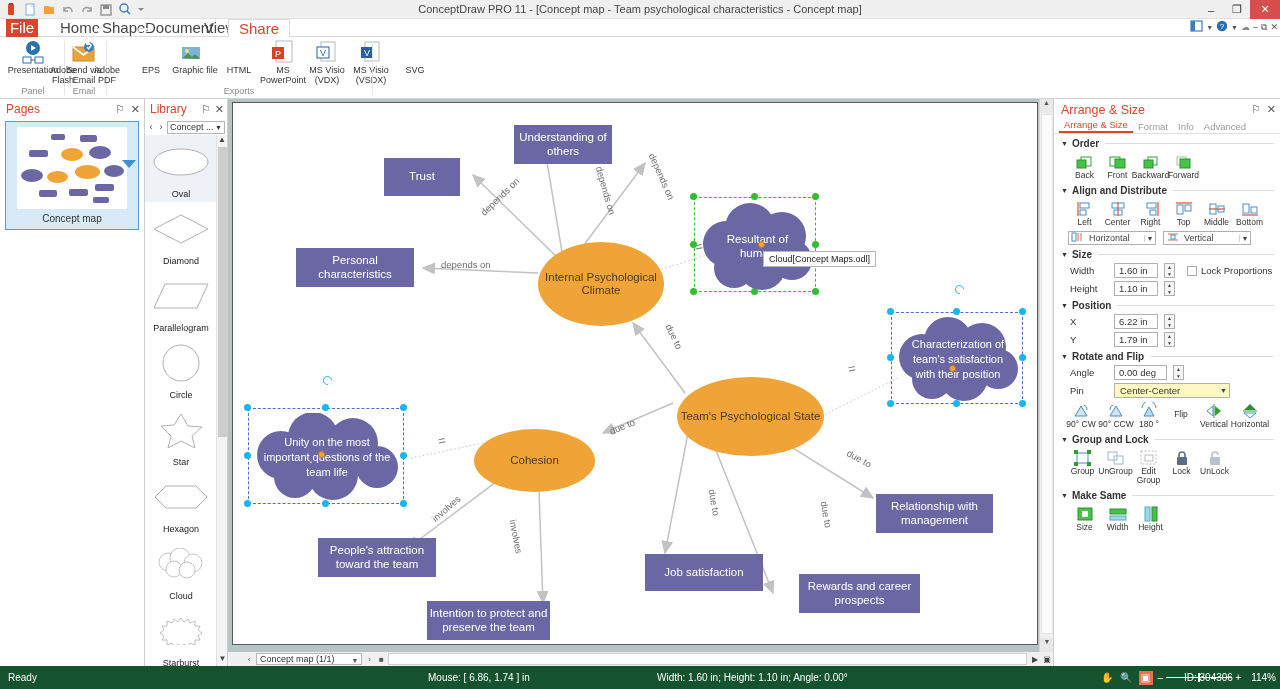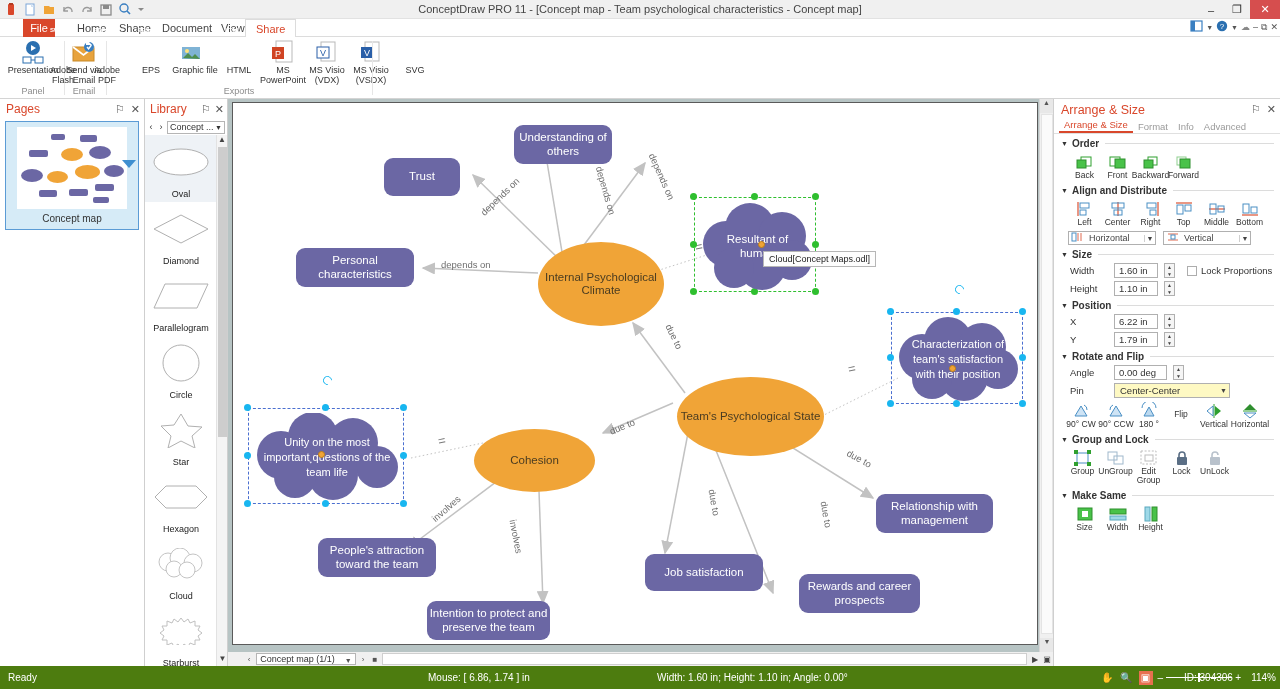--- a/index.html
+++ b/index.html
@@ -17,21 +17,21 @@
     font-size:11px; color:#444; }
   .wbtns { position:absolute; right:0; top:0; display:flex; height:19px; }
   .wbtn { width:26px; height:19px; display:flex; align-items:center; justify-content:center;
     font-size:11px; color:#333; }
   .wbtn.close { background:#d64e4e; color:#fff; width:30px; }
 
   
   .tabbar { position:absolute; top:19px; left:0; width:1280px; height:18px;
     background:#fff; border-bottom:1px solid #dcdcdc; }
   .tab { position:absolute; top:0; height:18px; line-height:18px; padding:0 10px;
-    font-size:11px; color:#444;margin-left:17px; }
+    font-size:15px; color:#444; }
   .tab.file { background:#d9472b; color:#fff; left:6px; width:32px; text-align:center; padding:0;}
   .tab.active { color:#d9472b; border:1px solid #dcdcdc; border-bottom:1px solid #fff;
     background:#fff; height:19px; }
   .tabright { position:absolute; right:2px; top:1px; display:flex; gap:3px; align-items:center;
     font-size:10px; color:#555; }
 
   
   .ribbon { position:absolute; top:37px; left:0; width:1280px; height:62px;
     background:#fff; border-bottom:1px solid #d4d4d4; }
   .rgroup { position:absolute; top:0; height:62px; display:flex; flex-direction:column;
@@ -105,28 +105,28 @@
   .vscroll { position:absolute; right:0; top:0; width:14px; height:553px; background:#f0f0f0;
     border-left:1px solid #d5d5d5; }
   .vscroll .bt { height:14px; text-align:center; font-size:7px; color:#555; background:#e8e8e8;}
   .vscroll .bar { position:absolute; top:15px; left:1px; width:12px; height:520px;
     background:#fbfbfb; border:1px solid #e4e4e4;}
   .hscrollrow { position:absolute; left:0; bottom:0; width:825px; height:14px;
     background:#f0f0f0; display:flex; align-items:center; font-size:9px; }
   .pagetabs { display:flex; align-items:center; gap:2px; padding-left:16px;}
   .ptbtn { width:10px; text-align:center; color:#555; font-size:8px;}
   .ptcombo { border:1px solid #b5b5b5; background:#fff; height:12px; display:flex;
-    align-items:flex-end; padding:0 3px; min-width:100px; justify-content:center; gap:10px;}
+    align-items:flex-end; padding:0 3px; min-width:100px; justify-content:center; gap:17px;}
   .ptcombo .nm { font-size:9px; color:#333; }
   .hbar { flex:1; margin:0 2px; height:12px; background:#fff; border:1px solid #cfcfcf;}
   .hend { width:12px; text-align:center; font-size:8px; color:#444;}
 
   
   .node { position:absolute; display:flex; align-items:center; justify-content:center;
-    text-align:center; color:#fff; font-size:11.5px; line-height:13.5px;border-radius:9px; }
+    text-align:center; color:#fff; font-size:11.5px; line-height:13.5px; }
   .box { background:#6b67a4; }
   .ellipse { background:#f0a437; border-radius:50%; color:#4a3c21; }
   .cloudnode { color:#fff; }
   .cloudshape { position:absolute; inset:0; }
   .cloudtext { position:absolute; inset:0; display:flex; align-items:center;
     justify-content:center; text-align:center; font-size:11.5px; line-height:14px;
     color:#fff; padding:0 8px; }
   .edgelabel { position:absolute; font-size:9.5px; color:#6f6f6f; white-space:nowrap; }
   .eqsign { position:absolute; font-size:13px; color:#7a7a7a; transform:rotate(-12deg); }
 
@@ -176,21 +176,21 @@
     align-items:center; padding:0 2px 0 5px; font-size:9.5px; color:#333; }
   .combobox .cv { margin-left:auto; font-size:7px; color:#444;}
   .aldrop { display:flex; gap:7px; padding:4px 0 0 14px;}
   .aldrop .db { width:88px; height:14px; border:1px solid #b0b0b0; background:#fff;
     display:flex; align-items:center; font-size:9px; color:#444; padding-left:2px; gap:4px;}
   .aldrop .db .cv { margin-left:auto; border-left:1px solid #cfcfcf; width:11px;
     text-align:center; font-size:7px;}
 
   
   .status { position:absolute; left:0; bottom:0; width:1280px; height:23px;
-    background:#4d7c0f; color:#fff; font-size:10px; display:flex; align-items:center; }
+    background:#14532d; color:#fff; font-size:10px; display:flex; align-items:center; }
   .status .ready { padding-left:8px; }
   .status .mouse { position:absolute; left:428px; }
   .status .dims { position:absolute; left:657px; }
   .status .idl { position:absolute; left:1184px; }
   .stools { position:absolute; right:4px; display:flex; align-items:center; gap:5px;
     height:23px; }
   .stool { width:14px; height:14px; display:flex; align-items:center; justify-content:center;
     font-size:10px; }
   .zslider { display:flex; align-items:center; gap:3px; }
   .zline { width:66px; height:1px; background:#fff; position:relative; }

